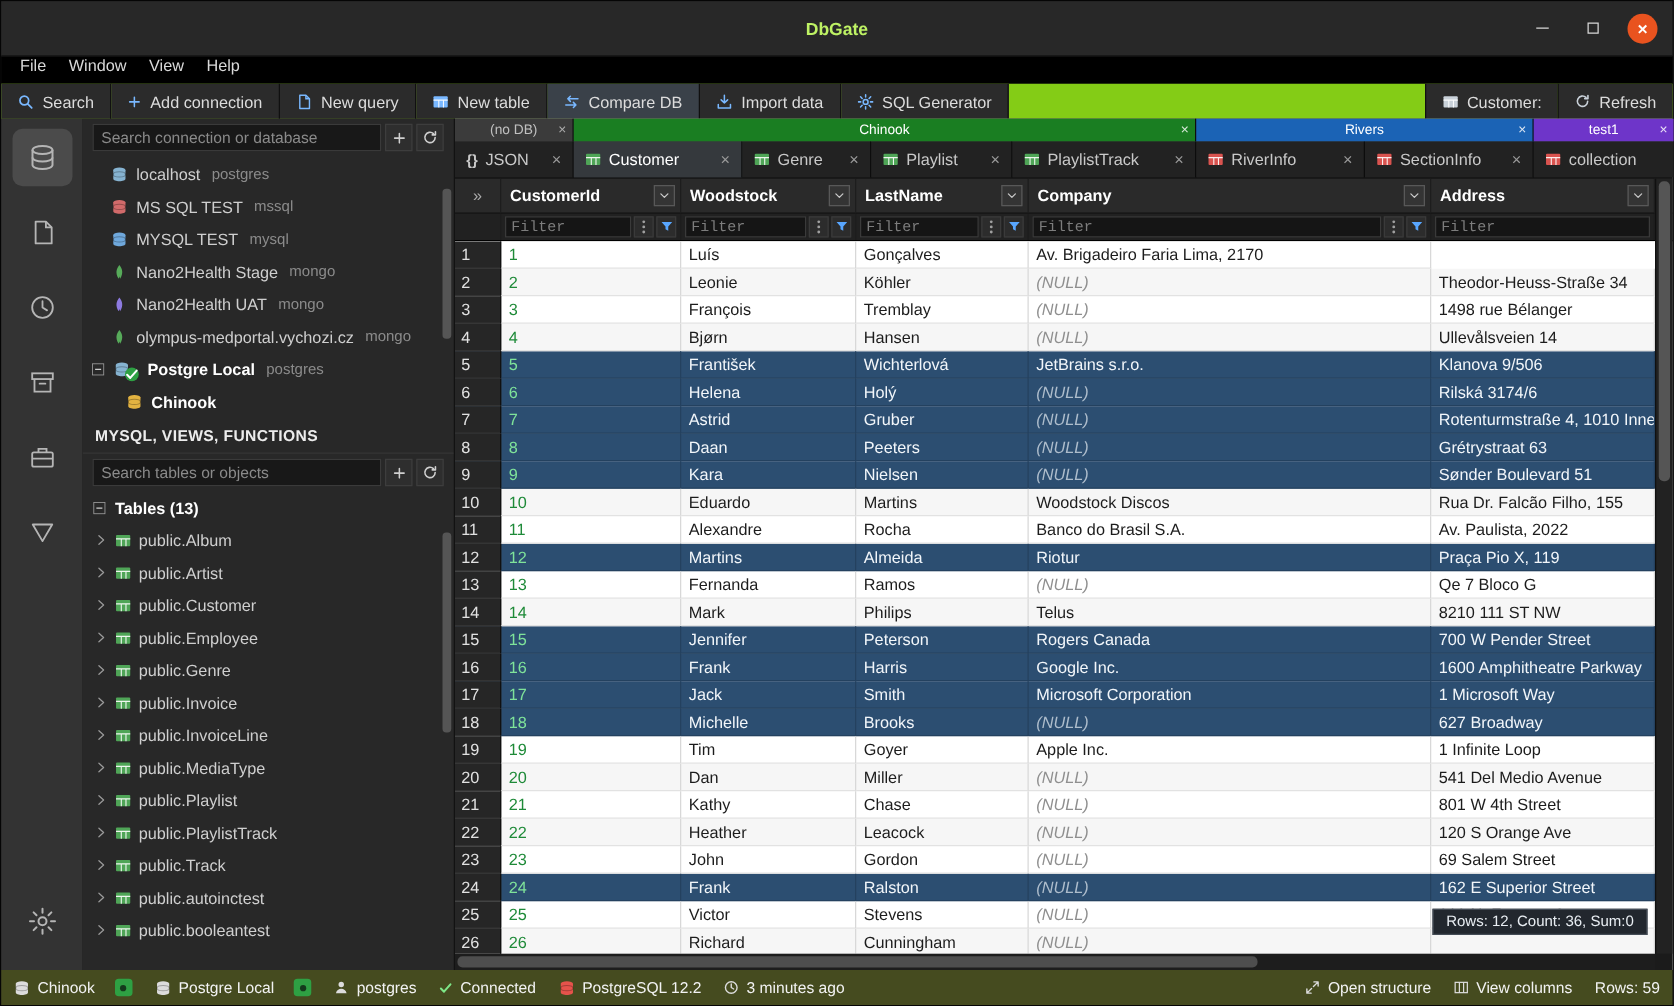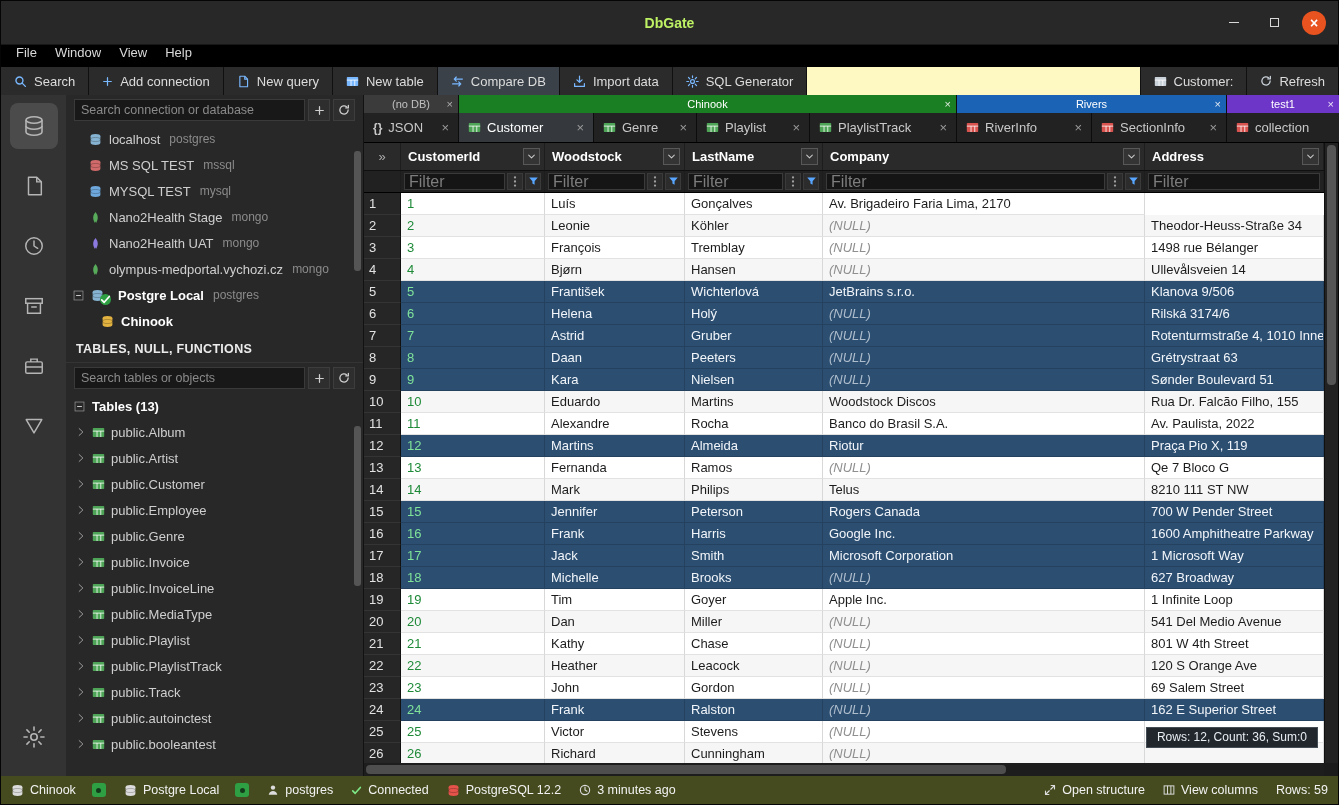--- a/index.html
+++ b/index.html
@@ -11,21 +11,21 @@
 .title{font-weight:bold;font-size:14px;color:#bef264}
 .win-controls{position:absolute;right:12px;top:0;height:100%;display:flex;align-items:center;gap:16px}
 .wc{width:24px;height:24px;display:flex;align-items:center;justify-content:center;color:#d8d8d8;border-radius:50%}
 .wc .minline{width:10px;border-top:1.4px solid #d8d8d8;display:block}
 .wc .maxbox{width:9px;height:9px;border:1.4px solid #d8d8d8;display:block}
 .wc.close{background:#e9531f;color:#fff;font-size:14px;font-weight:bold}
 
 .menubar{height:22px;background:#000000;display:flex;align-items:flex-start;padding-left:6px;flex:none}
 .menu-item{padding:0 9px;color:#d9d9d9;font-size:13px}
 
-.toolbar{height:28px;background:#fef9c3;display:flex;justify-content:space-between;flex:none}
+.toolbar{height:28px;background:#84cc16;display:flex;justify-content:space-between;flex:none}
 .tb-group{display:flex}
 .tb-btn{display:flex;align-items:center;gap:7px;padding:0 13px;background:#2b2b2b;border-right:1px solid #101010;color:#dcdcdc;font-size:13px;white-space:nowrap}
 .tb-btn.active{background:#3a4149}
 .tb-group.right .tb-btn{border-left:1px solid #101010;border-right:none}
 
 .content{flex:1;display:flex;min-height:0}
 .iconbar{width:65px;background:#333;display:flex;flex-direction:column;align-items:center;padding-top:8px;gap:14px;position:relative;flex:none}
 .ib-item{width:48px;height:46px;display:flex;align-items:center;justify-content:center;border-radius:8px}
 .ib-item.active{background:#4b4b4b}
 .ib-gear{position:absolute;bottom:16px}
@@ -58,21 +58,21 @@
 .ftab .tclose{color:#9a9a9a;font-size:13px;margin-left:auto}
 
 .grid{flex:1;position:relative;background:#1b1b1b;min-height:0}
 .grid-head,.grid-filter,.grid-row{display:grid;grid-template-columns:37px 144px 140px 138px 322px 1fr}
 .grid-head{height:28px;background:#2a2a2a;border-bottom:1px solid #101010;padding-right:14px}
 .gh-cell{display:flex;align-items:center;justify-content:space-between;padding:0 4px 0 7px;color:#fff;font-weight:bold;border-right:1px solid #1d1d1d;overflow:hidden;white-space:nowrap}
 .gh-corner{display:flex;align-items:center;justify-content:center;color:#aaa;border-right:1px solid #1d1d1d}
 .dd-btn{width:17px;height:17px;border:1px solid #585858;background:#343434;display:flex;align-items:center;justify-content:center;flex:none}
 .grid-filter{height:22px;background:#212121;border-bottom:1px solid #000;padding-right:14px}
 .gf-cell{display:flex;align-items:center;gap:2px;padding:0 3px;border-right:1px solid #1d1d1d;overflow:hidden}
-.gf-input{flex:1;min-width:0;height:17px;background:#151515;border:1px solid #3a3a3a;color:#aaa;font-size:16px;padding:0 4px;font-family:Liberation Sans, sans-serif}
+.gf-input{flex:1;min-width:0;height:17px;background:#151515;border:1px solid #3a3a3a;color:#aaa;font-size:12px;padding:0 4px;font-family:Liberation Mono, monospace}
 .gf-input::placeholder{color:#7d7d7d}
 .gf-btn{width:16px;height:17px;display:flex;align-items:center;justify-content:center;background:#2c2c2c;border:1px solid #3a3a3a;flex:none}
 .grid-body{position:absolute;top:50px;left:0;right:14px;bottom:13px;overflow:hidden;background:#fff}
 .grid-row{height:22px;background:#fff;color:#1c1c1c}
 .grid-row.alt{background:#f6f6f6}
 .grid-row.sel{background:#2c4e71;color:#f2f6fa}
 .cell{padding:0 6px;line-height:21px;border-right:1px solid #d8d8d8;border-bottom:1px solid #e2e2e2;overflow:hidden;white-space:nowrap;font-size:13px}
 .sel .cell{border-right-color:#24415f;border-bottom-color:#24415f}
 .cell.rownum{background:#262626;color:#e2e2e2;border-right:1px solid #101010;border-bottom:1px solid #343434;padding-left:5px}
 .cell.idc{color:#1e8a38}
@@ -362,21 +362,21 @@
             <span class="ic">
               <svg width="13" height="13" viewBox="0 0 16 16">
                 <ellipse cx="8" cy="3.8" rx="6" ry="2.5" fill="#e3b341"></ellipse>
                 <path d="M2 3.8v8.4c0 1.4 2.7 2.5 6 2.5s6-1.1 6-2.5V3.8z" fill="#e3b341"></path>
                 <ellipse cx="8" cy="8" rx="6" ry="2.5" fill="none" stroke="rgba(0,0,0,.28)"></ellipse>
               </svg>
             </span>
             <span class="name">Chinook</span>
           </div>
         </div>
-      <div class="sec-header">TABLES, NULL, FUNCTIONS</div>
+      <div class="sec-header">MYSQL, VIEWS, FUNCTIONS</div>
       <div class="search-row">
         <input class="search-input" placeholder="Search tables or objects" style="">
         <div class="sq-btn" id="tblAdd">
             <svg width="11" height="11" viewBox="0 0 16 16">
               <path d="M8 2.5v11M2.5 8h11" stroke="#cfcfcf" stroke-width="1.8" stroke-linecap="round" stroke-linejoin="round"></path>
             </svg>
           </div>
         <div class="sq-btn" id="tblRefresh">
             <svg width="12" height="12" viewBox="0 0 16 16">
               <path d="M13.5 8a5.5 5.5 0 1 1-1.8-4.1" fill="none" stroke="#cfcfcf" stroke-width="1.7" stroke-linecap="round" stroke-linejoin="round"></path>

